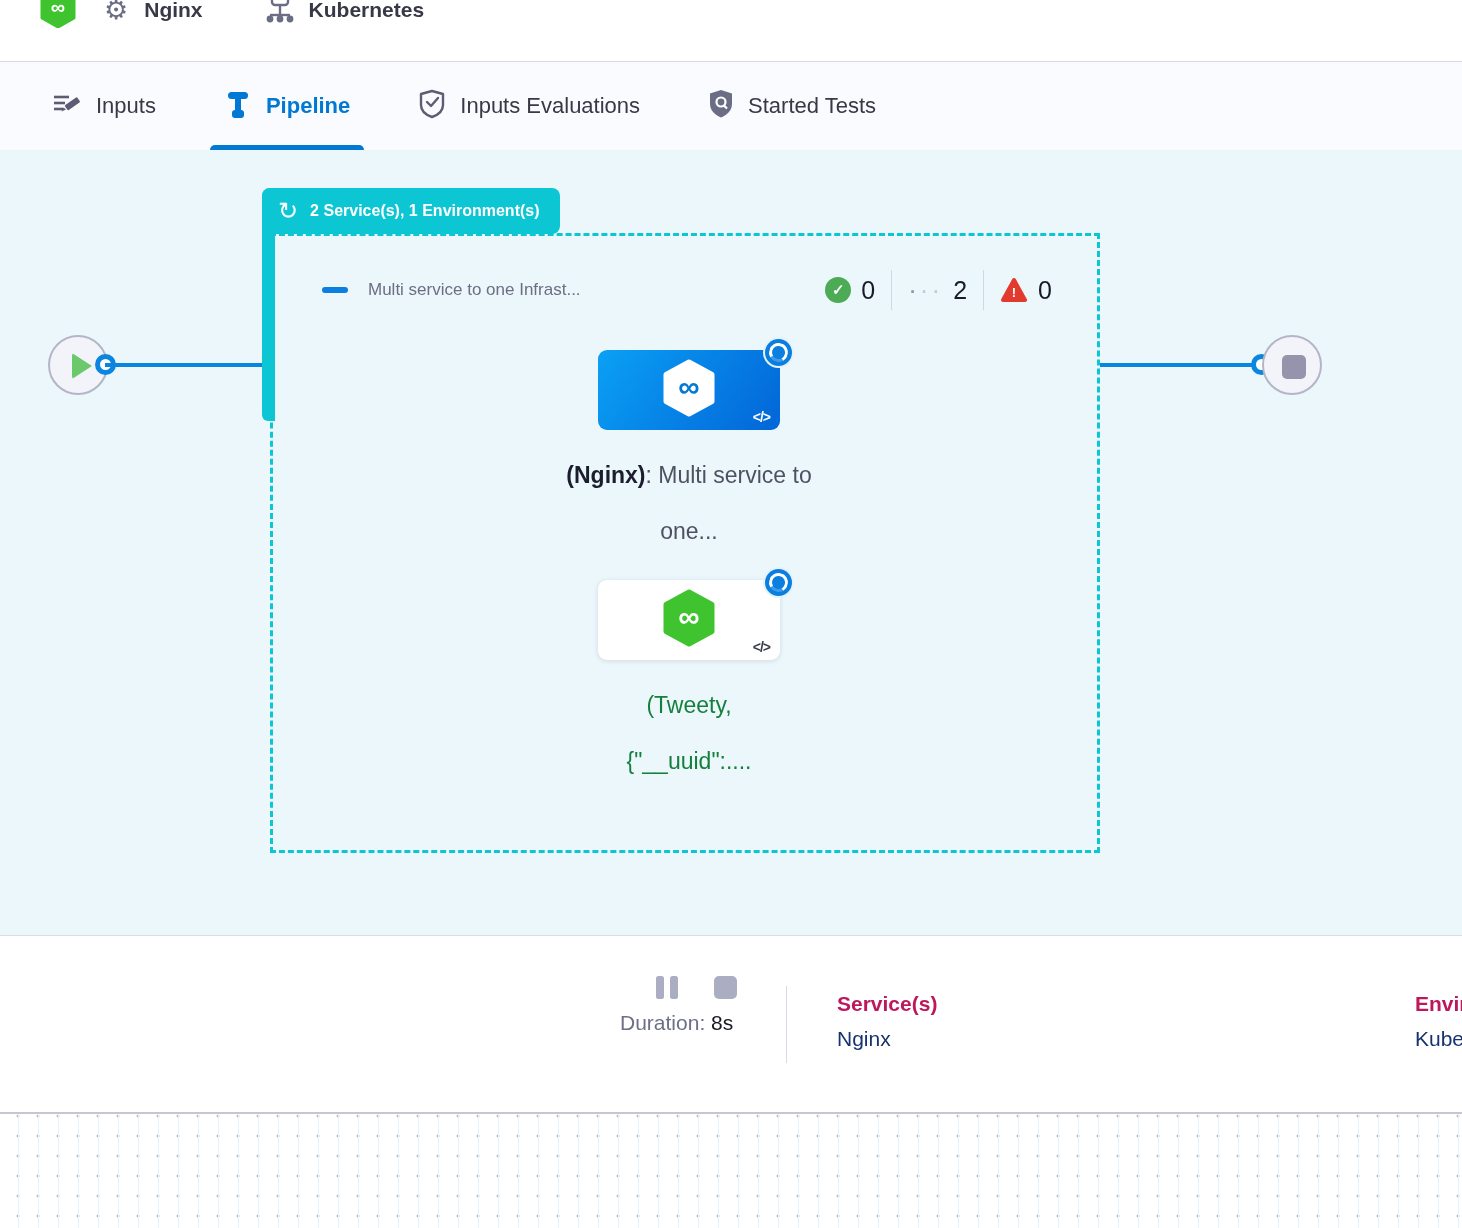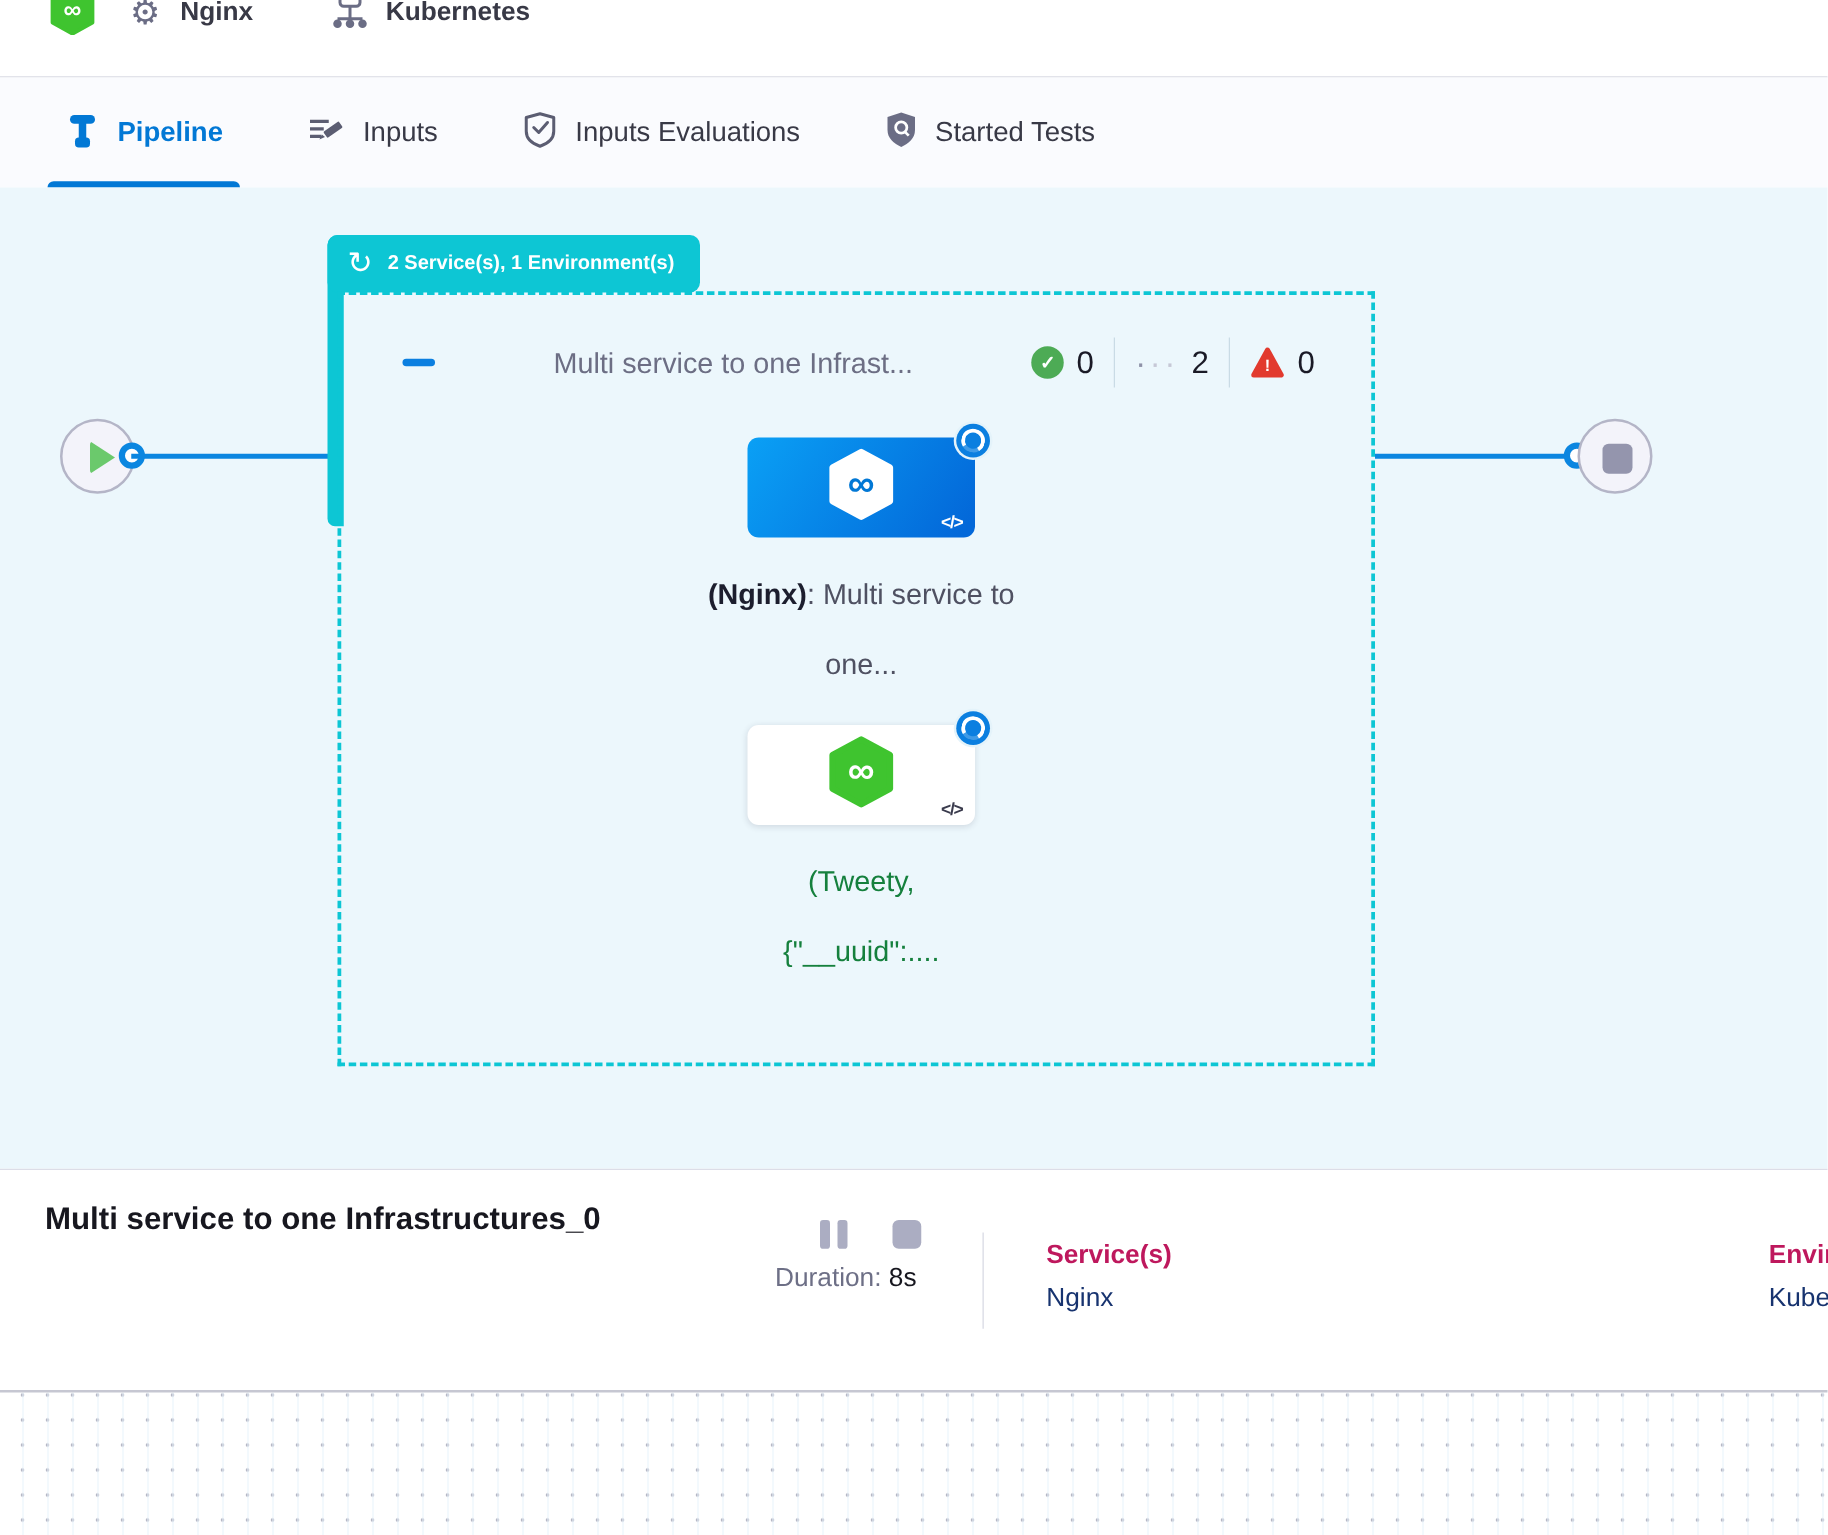--- a/index.html
+++ b/index.html
@@ -47,22 +47,22 @@
   .stage-badge .badge-label { font-size:16px; font-weight:600; color:#fff; }
   .refresh-glyph { font-size:24px; line-height:1; color:#fff; }
 
   .dashed-box { position:absolute; left:270px; top:83px; width:830px; height:620px;
     border:3px dashed #0dc6d4; }
 
   .stage-head { position:absolute; left:322px; top:120px; width:730px; height:40px;
     display:flex; align-items:center; gap:20px; }
   .collapse-dash { width:26px; height:6px; border-radius:3px; background:#0b7fe0;
     flex:none; cursor:pointer; }
-  .stage-title { font-size:23px; font-weight:500; color:#6c6e84; flex:1 1 auto;
-    white-space:nowrap; overflow:hidden;text-align:center; }
+  .stage-title { font-size:17px; font-weight:500; color:#6c6e84; flex:1 1 auto;
+    white-space:nowrap; overflow:hidden; }
   .counts { display:flex; align-items:center; gap:10px; }
   .count-num { font-size:25px; color:#1a1a26; }
   .ok-circle { width:26px; height:26px; border-radius:50%; background:#4dab55;
     color:#fff; font-size:15px; font-weight:700; display:flex; align-items:center;
     justify-content:center; }
   .count-div { width:1px; height:40px; background:#c9dbe5; margin:0 6px; }
   .run-dots { font-size:26px; letter-spacing:3px; line-height:0.5; }
   .run-dots .d1 { color:#8f92a8; } .run-dots .d2 { color:#c6c8d6; }
   .warn-tri { position:relative; width:28px; height:26px; }
   .warn-tri svg { display:block; }
@@ -136,42 +136,42 @@
         <circle cx="5" cy="28" r="3.4" fill="#6b6d85"></circle>
         <circle cx="15" cy="28" r="3.4" fill="#6b6d85"></circle>
         <circle cx="25" cy="28" r="3.4" fill="#6b6d85"></circle>
       </svg>
     </span>
     <span class="entity-label">Kubernetes</span>
   </div>
 </div>
 
 <div class="tabbar">
-  <div class="tab active">
-    <span>
-      <svg width="28" height="30" viewBox="0 0 28 30">
-        <rect x="4" y="3" width="20" height="7" rx="3.5" fill="#0278d5"></rect>
-        <rect x="11" y="3" width="6" height="20" fill="#0278d5"></rect>
-        <rect x="8" y="21" width="12" height="8" rx="3" fill="#0278d5"></rect>
-      </svg>
-    </span>
-    <span class="tab-label">Pipeline</span>
-    <span class="underline"></span>
-  </div>
   <div class="tab">
     <span>
       <svg width="30" height="28" viewBox="0 0 30 28">
         <line x1="2" y1="7" x2="17" y2="7" stroke="#5b5d72" stroke-width="2.6"></line>
         <line x1="2" y1="13" x2="13" y2="13" stroke="#5b5d72" stroke-width="2.6"></line>
         <line x1="2" y1="19" x2="11" y2="19" stroke="#5b5d72" stroke-width="2.6"></line>
         <rect x="13" y="11" width="15" height="6" rx="1" transform="rotate(-35 20 14)" fill="#5b5d72"></rect>
         <polygon points="9.5,21.5 14,19.5 11.5,17.5" fill="#5b5d72"></polygon>
       </svg>
     </span>
     <span class="tab-label">Inputs</span>
+  </div>
+  <div class="tab active">
+    <span>
+      <svg width="28" height="30" viewBox="0 0 28 30">
+        <rect x="4" y="3" width="20" height="7" rx="3.5" fill="#0278d5"></rect>
+        <rect x="11" y="3" width="6" height="20" fill="#0278d5"></rect>
+        <rect x="8" y="21" width="12" height="8" rx="3" fill="#0278d5"></rect>
+      </svg>
+    </span>
+    <span class="tab-label">Pipeline</span>
+    <span class="underline"></span>
   </div>
   <div class="tab">
     <span>
       <svg width="28" height="30" viewBox="0 0 28 30">
         <path d="M14 2 L25 5 V16 C25 22 20 26 14 28 C8 26 3 22 3 16 V5 Z" fill="none" stroke="#5b5d72" stroke-width="2.4" stroke-linejoin="round"></path>
         <polyline points="9,13 13,17 20,9" fill="none" stroke="#5b5d72" stroke-width="2.4" stroke-linecap="round" stroke-linejoin="round"></polyline>
       </svg>
     </span>
     <span class="tab-label">Inputs Evaluations</span>
   </div>
@@ -252,21 +252,20 @@
     <span class="code-glyph dark">&lt;/&gt;</span>
   </div>
   <div class="spinner-badge" style="left:765px; top:419px;"></div>
   <div class="node-label bold-all" style="left:564px; top:527px;">
     <span>(Tweety,</span><br>
     <span>{"__uuid":....</span>
   </div>
 </div>
 
 <div class="footer">
-  <div class="run-title">Multi service to one Infrastructures_0</div>
   <div class="ctl-btns">
     <span class="pause-btn">
         <span></span>
         <span></span>
       </span>
     <span class="stop-btn"></span>
   </div>
   <div class="duration">
     <span class="muted">Duration:</span><span> 8s</span>
   </div>

